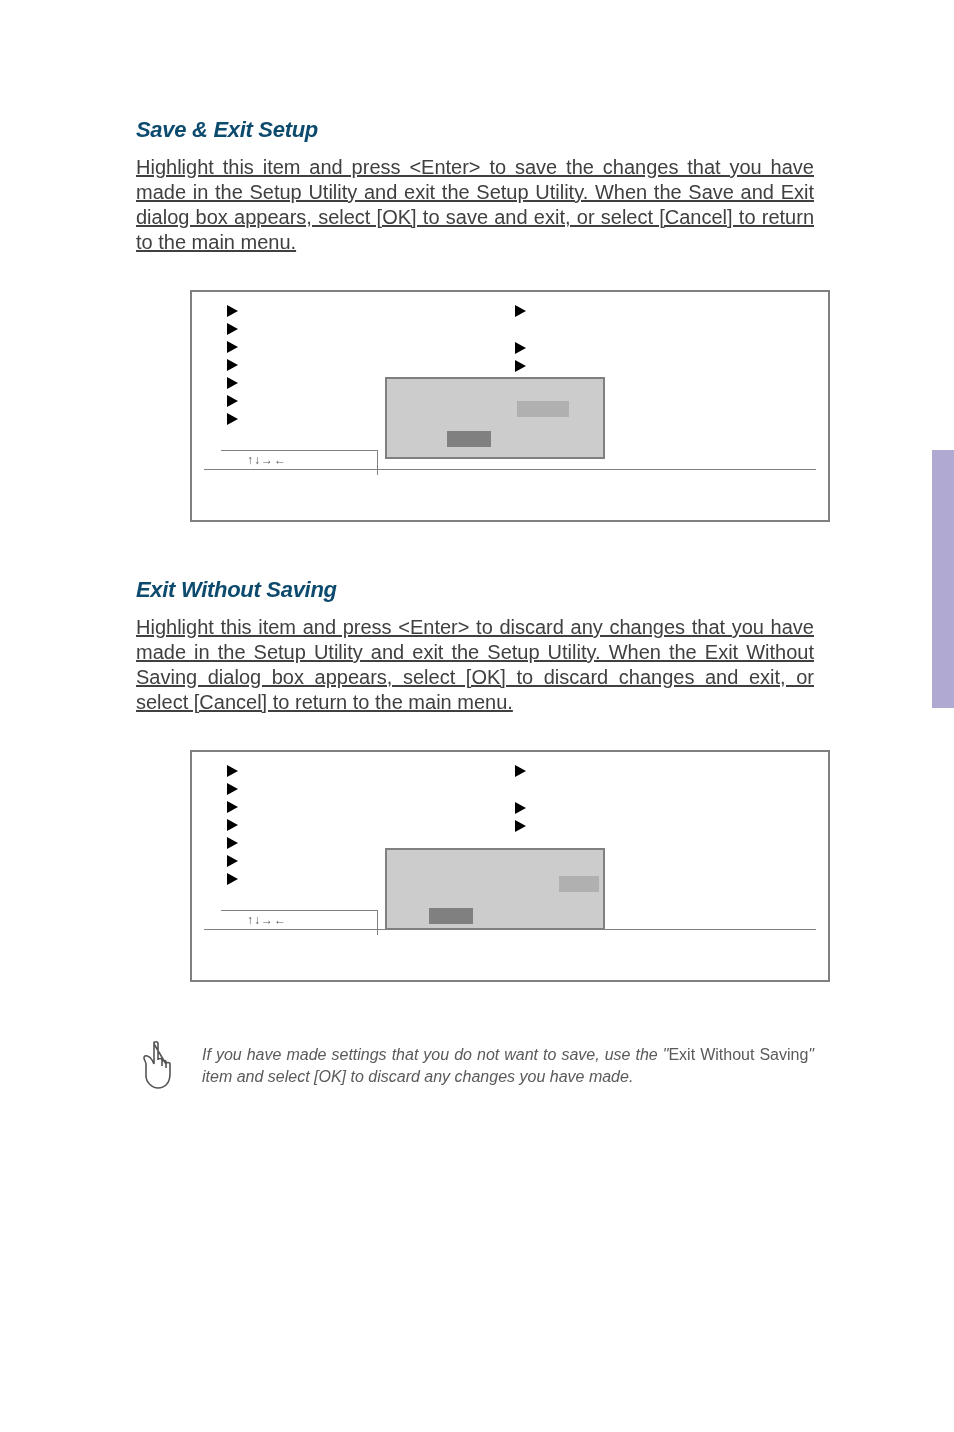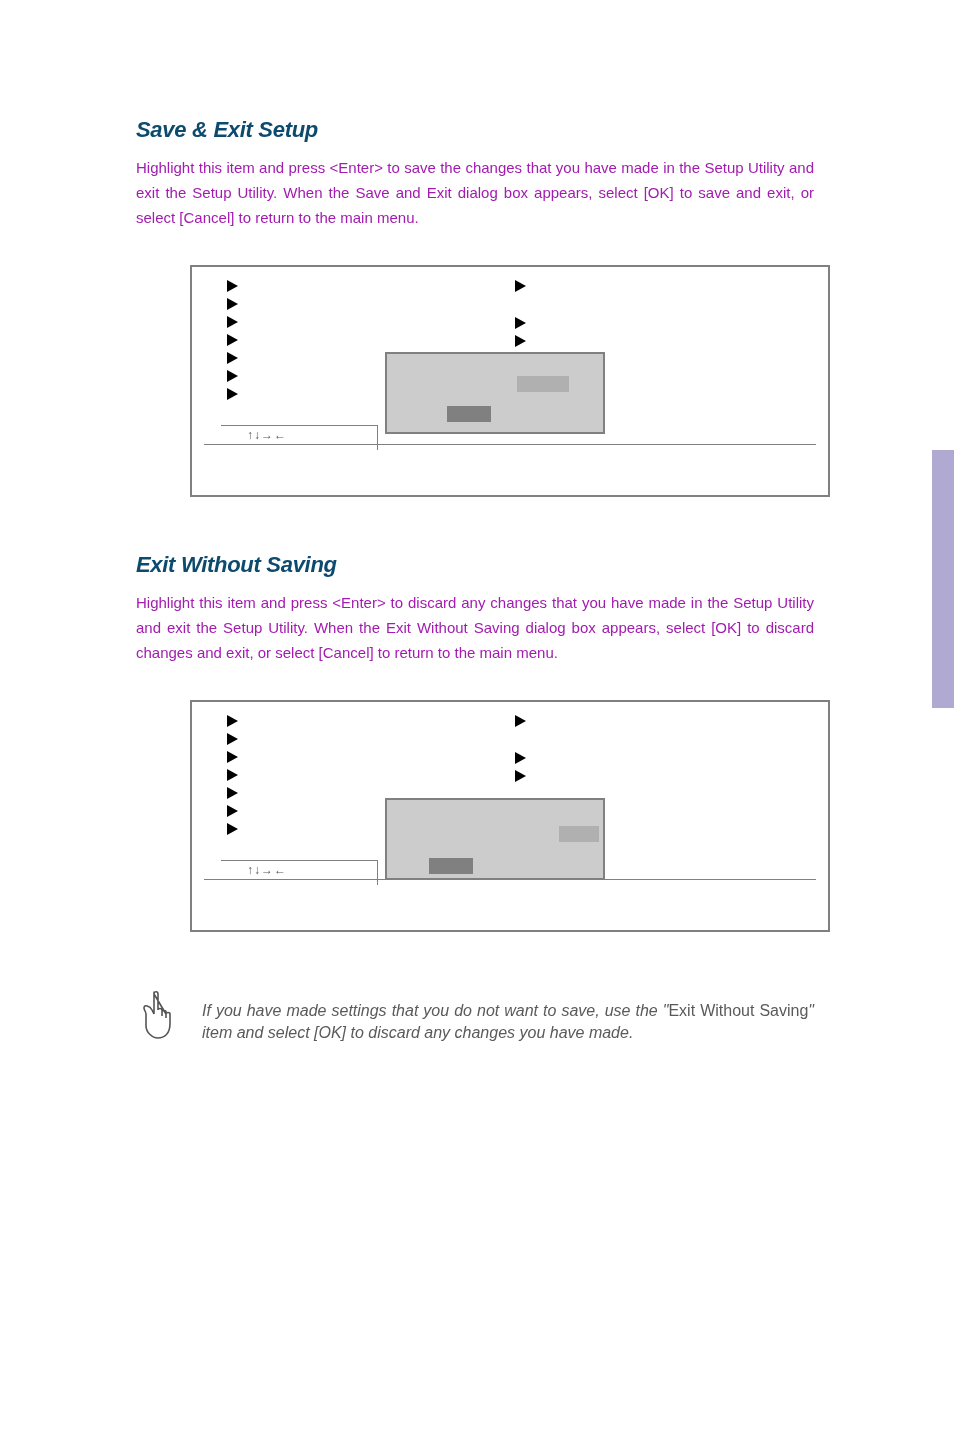--- a/index.html
+++ b/index.html
@@ -11,22 +11,22 @@
   }
   .content{
     padding:117px 140px 0 136px;
   }
   .h{
     font-style:italic;font-weight:700;color:#0c4a6e;
     font-size:22px;letter-spacing:-.3px;
     margin:0 0 12px 0;
   }
   .p{
-    font-size:15px;line-height:25px;color:#a21caf;
-    text-align:justify;margin:0 0 35px 0;
+    font-size:20px;line-height:25px;color:#404040;
+    text-align:justify;margin:0 0 35px 0;text-decoration:underline;
   }
   .bios{
     border:2px solid #808080;width:640px;height:232px;
     margin:0 0 35px 54px;position:relative;box-sizing:border-box;
     background:#fff;
   }
   .cols{display:flex;height:148px;}
   .col{display:flex;flex-direction:column;padding-top:10px;}
   .col.left{padding-left:35px;width:280px;gap:0;}
   .col.right{padding-left:8px;gap:0;}
@@ -56,21 +56,21 @@
   .bios.first .btn.cancel{left:130px;top:22px;width:52px;}
   .bios.second .dialog{top:96px;}
   .bios.second .btn.ok{left:42px;top:58px;}
   .bios.second .btn.cancel{left:172px;top:26px;width:40px;}
   .tab{
     position:absolute;right:0;top:450px;width:22px;height:258px;
     background:#b0a9d2;
   }
   .note{
     display:flex;gap:18px;margin:56px 0 0 0;
-    align-items:flex-end;
+    align-items:center;
   }
   .hand{flex:0 0 auto;}
   .note-text{
     font-style:italic;font-size:16px;line-height:22px;color:#5a5a5a;
     text-align:justify;
   }
   .note-text .nostyle{font-style:normal;}
 </style>
 </head>
 <body>

